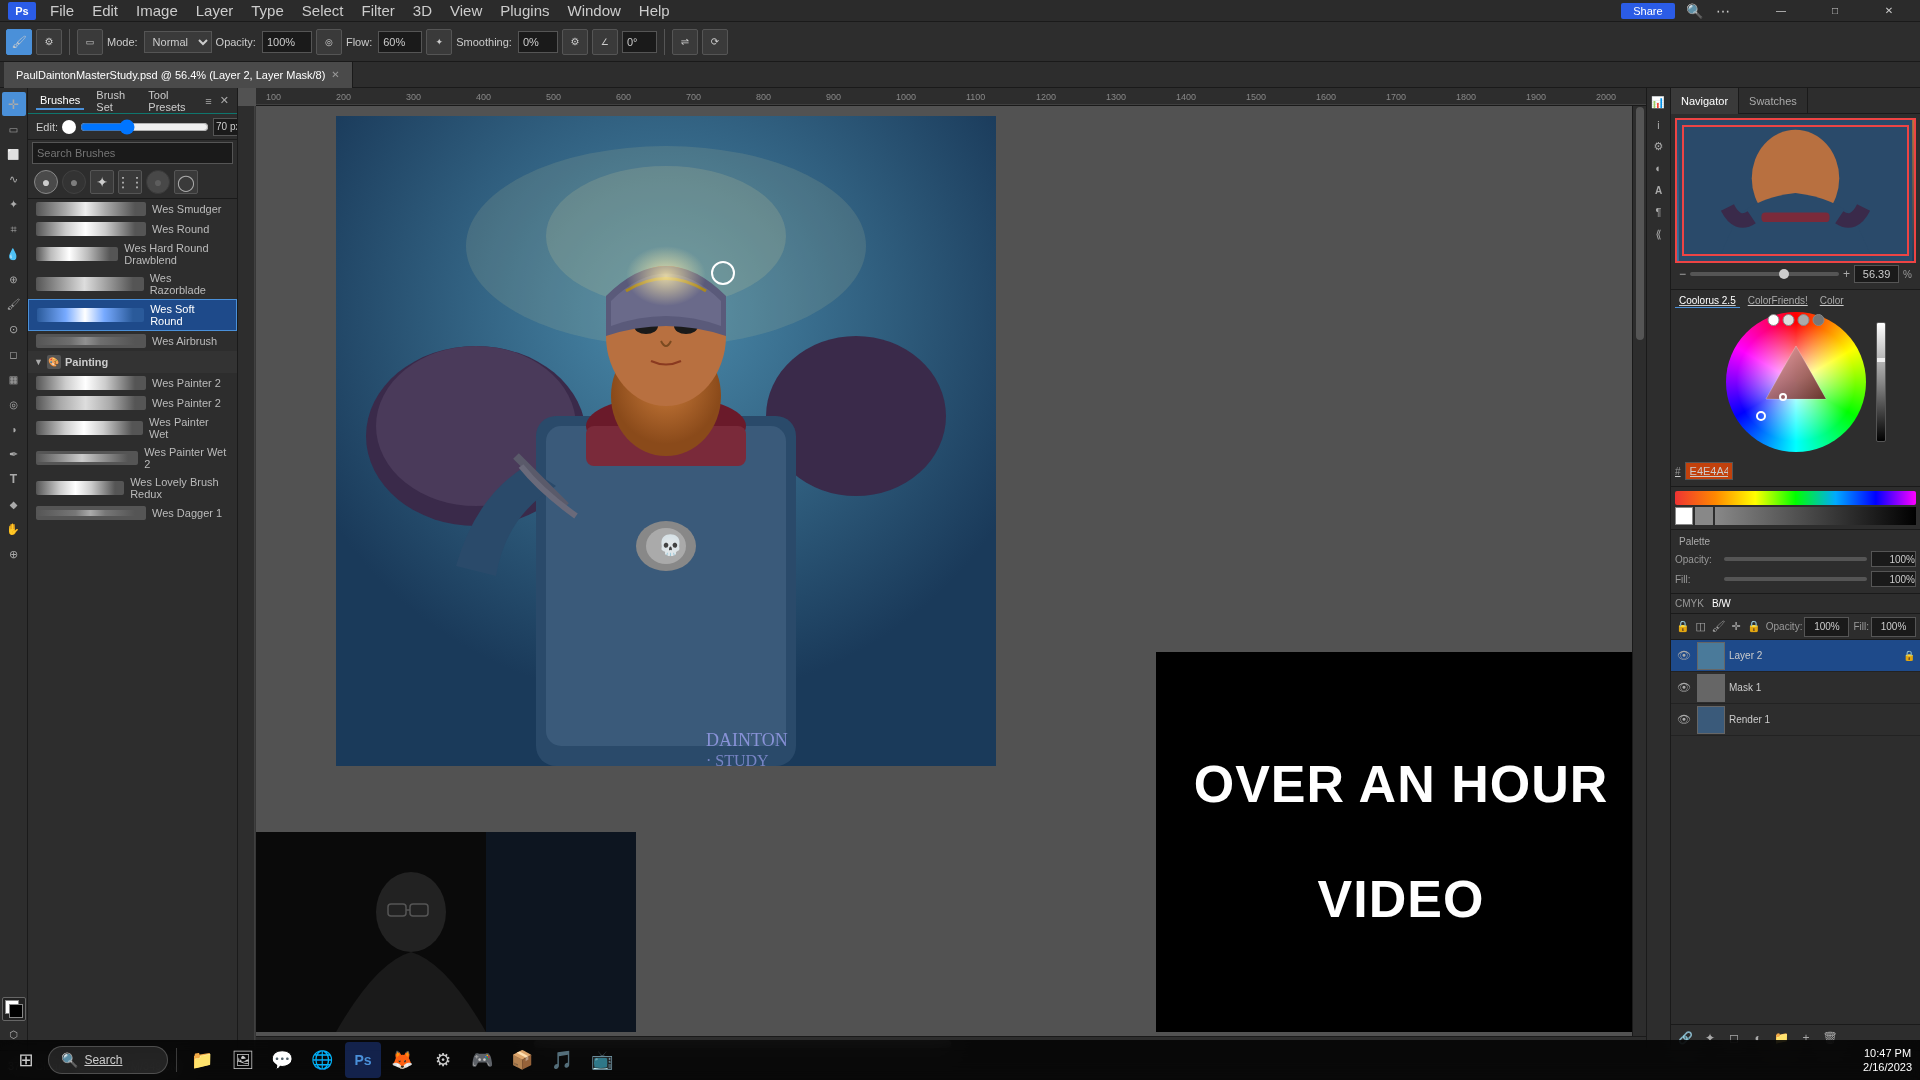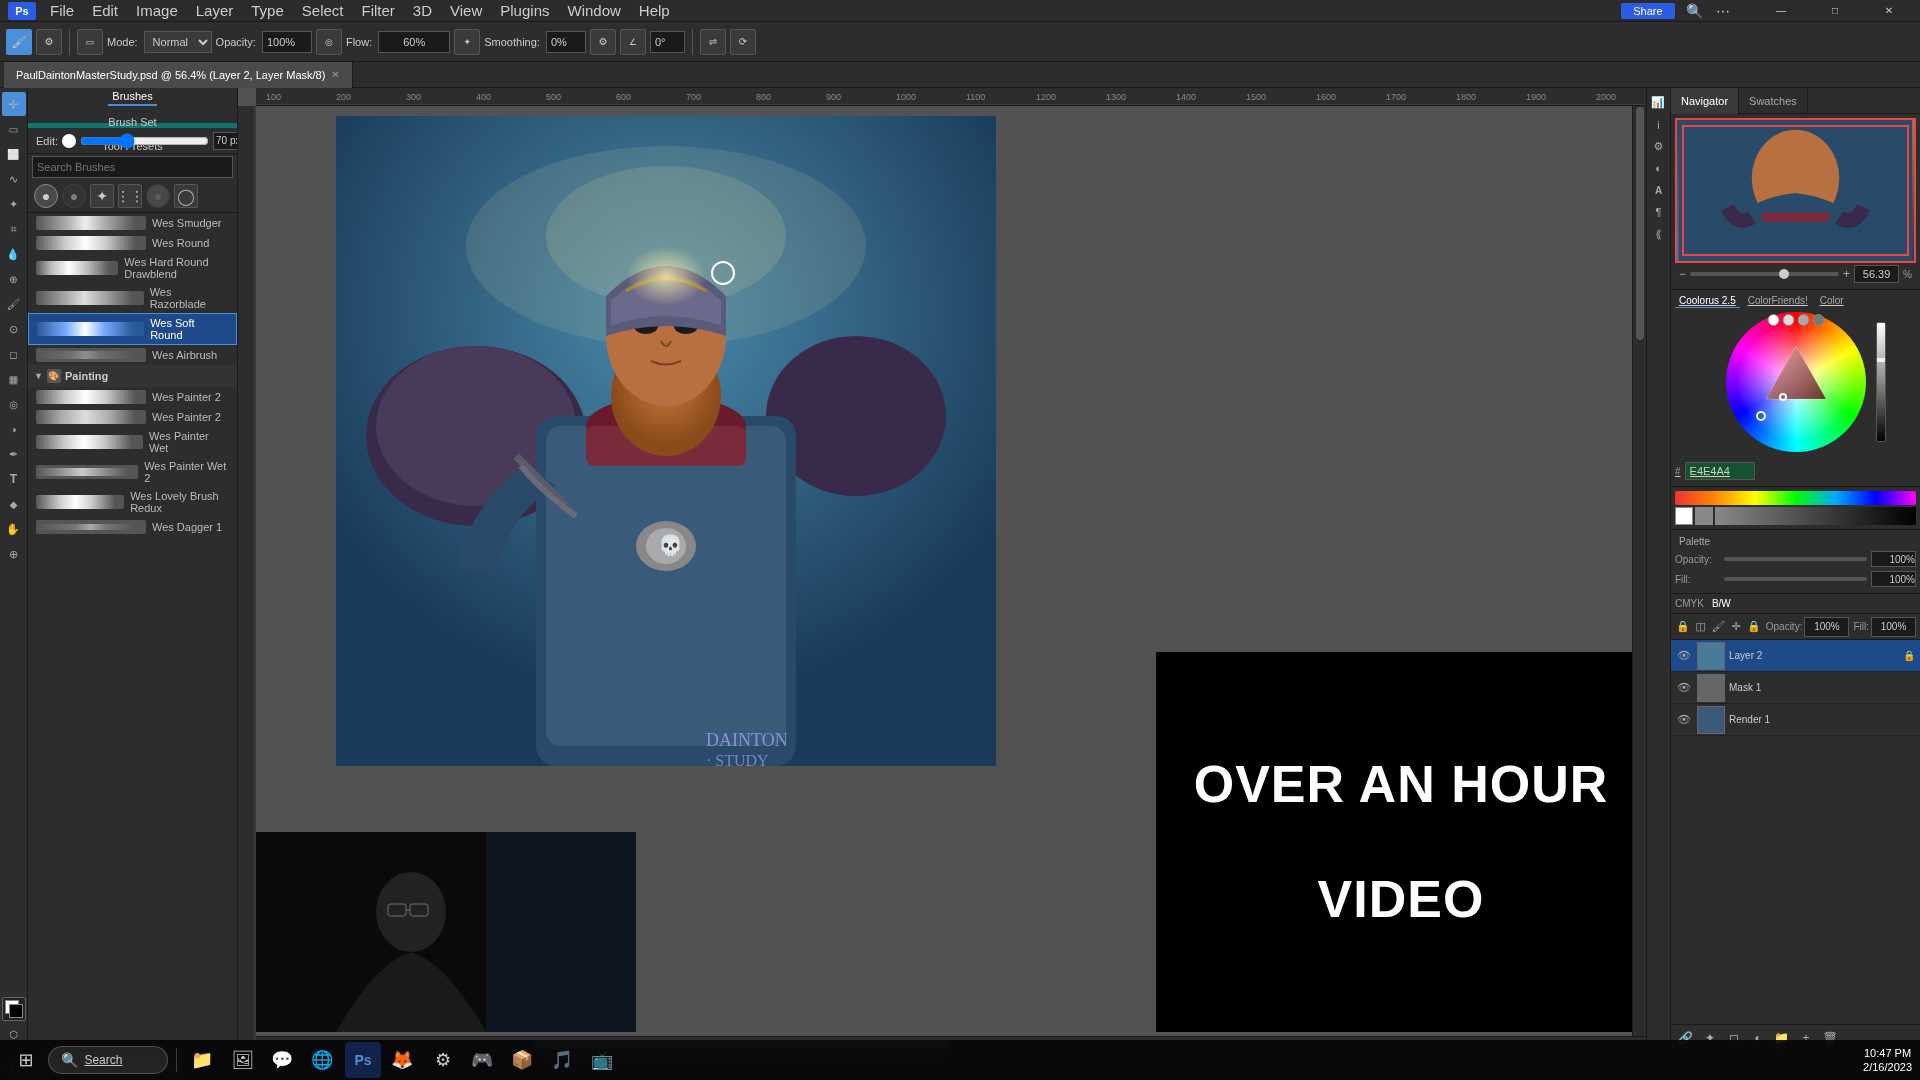--- a/index.html
+++ b/index.html
@@ -134,25 +134,24 @@
       width: 210px;
       background: #2d2d2d;
       border-right: 1px solid #1a1a1a;
       display: flex;
       flex-direction: column;
       overflow: hidden;
     }
     #brushes-header {
       display: flex;
       align-items: center;
-      height: 40px;
+      height: 26px;
       padding: 0 8px;
       gap: 8px;
-      border-bottom: 5px solid #0f766e;
-      flex-direction: column;
+      border-bottom: 1px solid #0f766e;
     }
     .panel-tab {
       font-size: 11px;
       color: #ccc;
       cursor: pointer;
       padding: 2px 4px;
     }
     .panel-tab.active { color: #fff; border-bottom: 2px solid #4a90d9; }
     #brush-size-row {
       display: flex;
@@ -419,25 +418,25 @@
       position: relative;
     }
     #hex-input-row {
       display: flex;
       align-items: center;
       gap: 4px;
       padding: 2px 0;
     }
     .hex-label { font-size: 10px; color: #999; }
     .hex-input {
-      background: #14532d;
+      background: #c2410c;
       border: 1px solid #555;
       color: #ccc;
       height: 18px;
-      width: 70px;
+      width: 48px;
       font-size: 11px;
       padding: 0 4px;
     }
 
     
     #options-section {
       padding: 4px;
       border-bottom: 1px solid #1a1a1a;
     }
     .option-row {
@@ -693,21 +692,21 @@
   <span class="toolbar-label">Mode:</span>
   <select class="toolbar-select">
     <option>Normal</option>
     <option>Multiply</option>
     <option>Screen</option>
   </select>
   <span class="toolbar-label">Opacity:</span>
   <input class="toolbar-input" type="text" style="width: 50px;" value="100%">
   <div class="tool-icon" style="font-size:9px;">◎</div>
   <span class="toolbar-label">Flow:</span>
-  <input class="toolbar-input" type="text" style="width: 72px; text-align: center;" value="60%">
+  <input class="toolbar-input" type="text" style="width: 44px;" value="60%">
   <div class="tool-icon" style="font-size:9px;">✦</div>
   <span class="toolbar-label">Smoothing:</span>
   <input class="toolbar-input" type="text" style="width: 40px;" value="0%">
   <div class="tool-icon" style="font-size:10px;">⚙</div>
   <div class="tool-icon" style="font-size:9px;">∠</div>
   <input class="toolbar-input" type="text" value="0°" style="width: 35px;">
   <div class="toolbar-sep"></div>
   <div class="tool-icon" style="font-size:10px;">⇌</div>
   <div class="tool-icon" style="font-size:10px;">⟳</div>
 </div>

